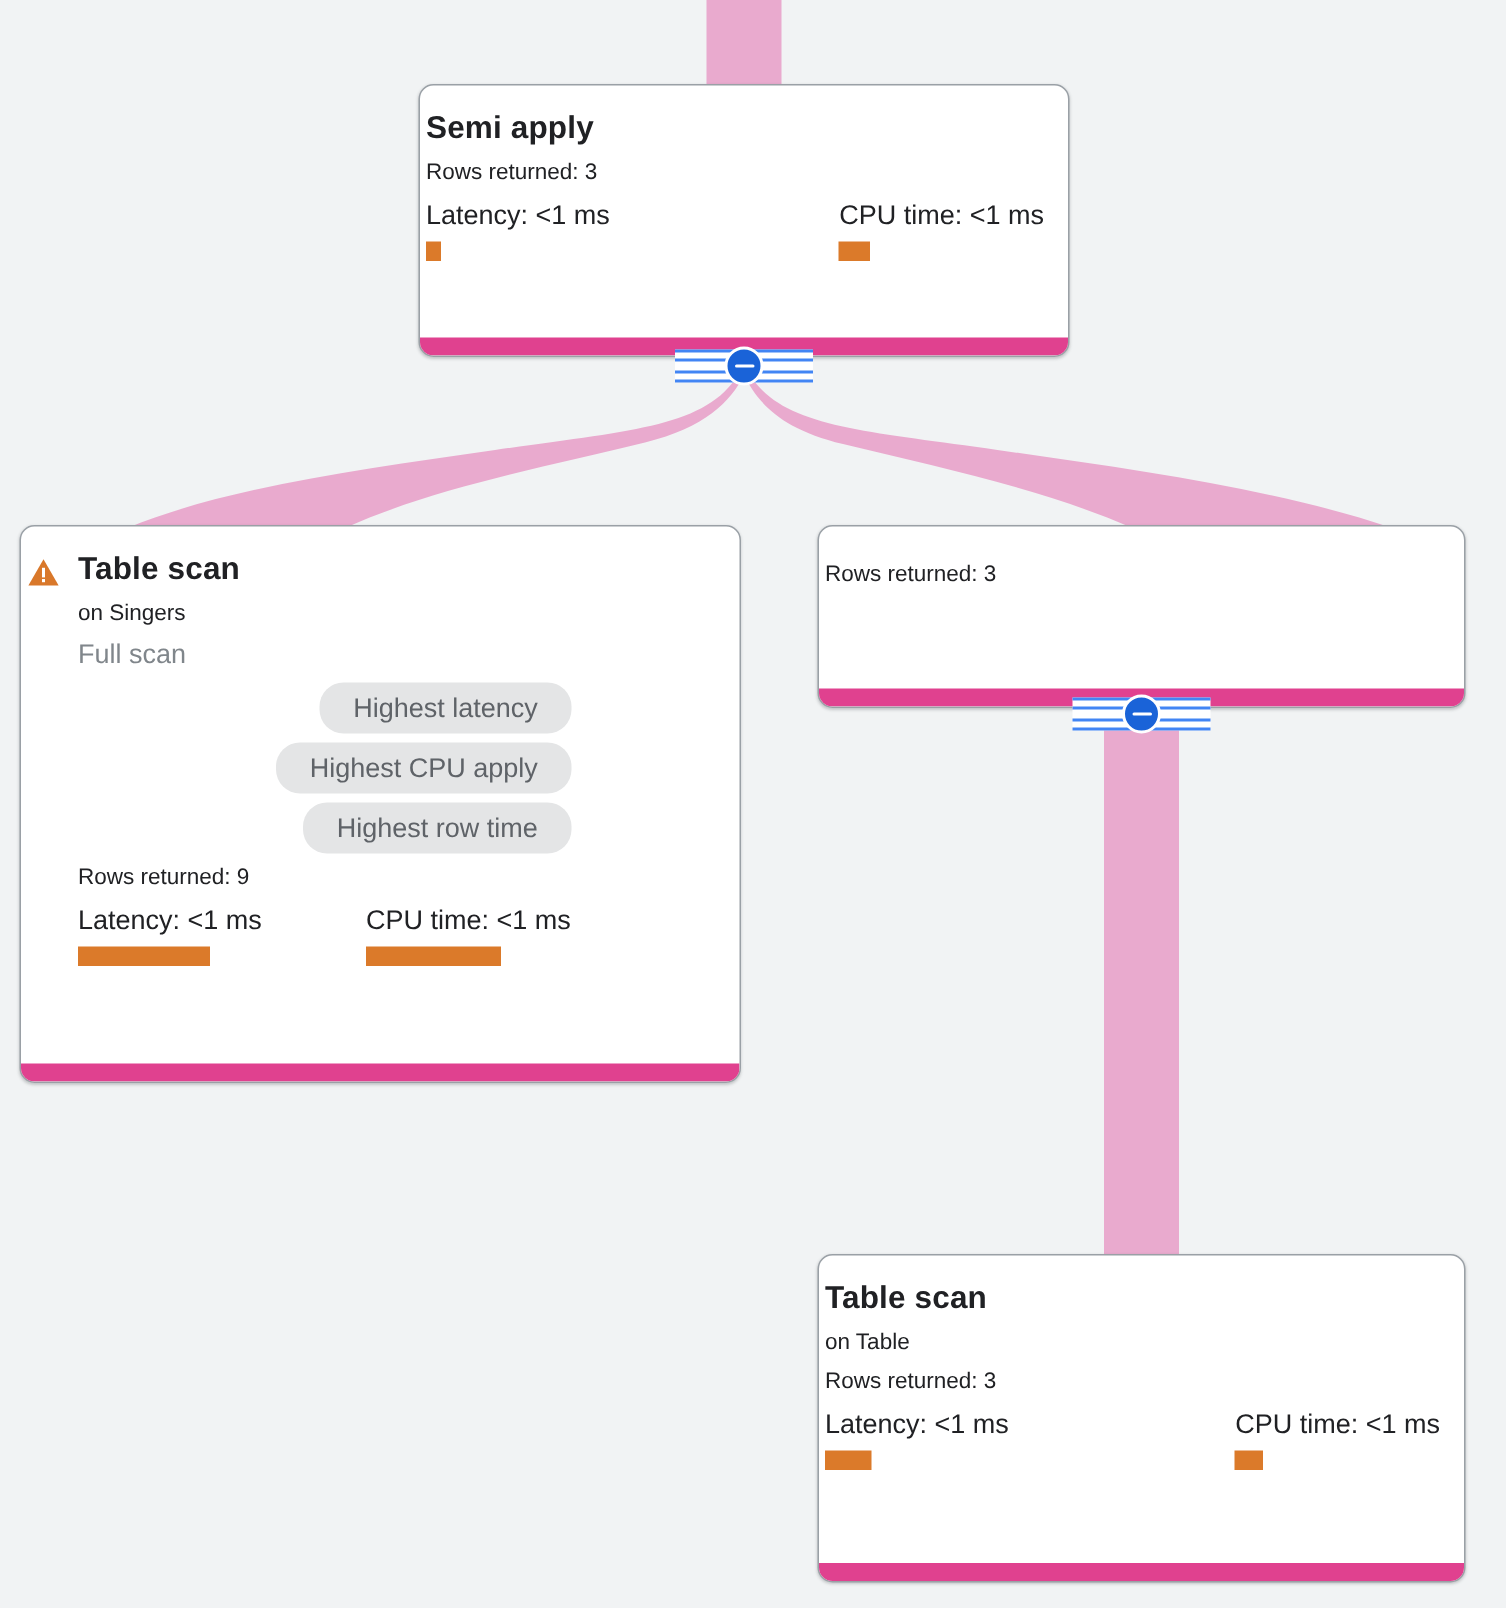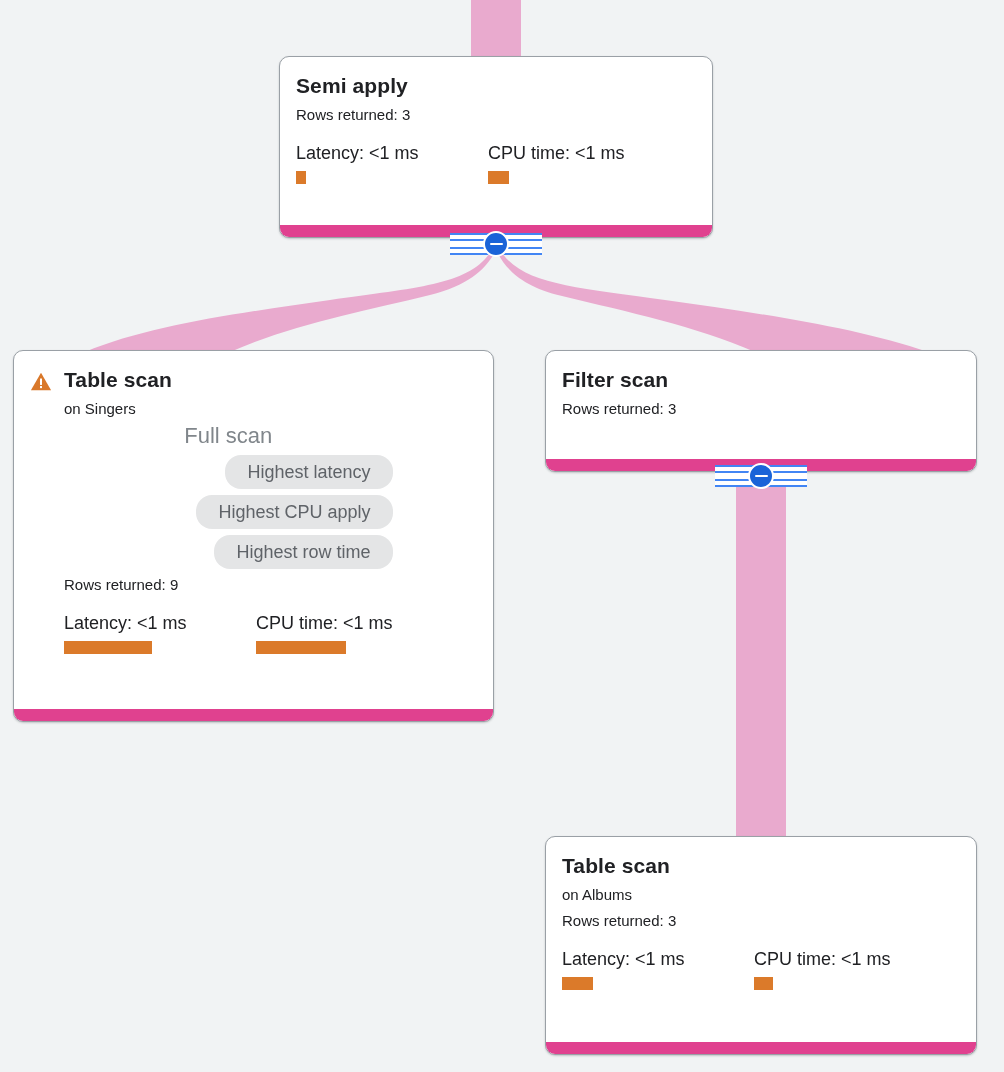--- a/index.html
+++ b/index.html
@@ -33,21 +33,21 @@
   .node {
     position: absolute;
     box-sizing: border-box;
     background: #ffffff;
     border: 1px solid #9aa0a6;
     border-radius: 10px;
     box-shadow: 0 1px 2px rgba(60,64,67,.25);
     overflow: hidden;
   }
   .node-body {
-    padding: 16px 16px 14px 16px;
+    padding: 16px 16px 14px 4px;
   }
   .node-accent {
     position: absolute;
     left: 0;
     right: 0;
     bottom: 0;
     height: 12px;
     background: #e0418f;
   }
 
@@ -70,25 +70,24 @@
     letter-spacing: .1px;
   }
   .node-sub,
   .node-rows {
     font-size: 15px;
     line-height: 26px;
     color: #202124;
     margin-top: 3px;
   }
   .node-scantype {
-    font-size: 22px;
+    font-size: 18px;
     line-height: 26px;
     color: #80868b;
     margin-top: 1px;
-    text-align: center;
   }
 
   
   .chips {
     margin: 6px 0 2px 0;
     display: flex;
     flex-direction: column;
     align-items: flex-end;
     gap: 6px;
   }
@@ -97,21 +96,22 @@
     color: #5f6368;
     font-size: 18px;
     line-height: 22px;
     border-radius: 16px;
     padding: 6px 22px;
   }
 
   
   .metrics {
     display: flex;
-    margin-top: 14px;
+    margin-top: 4px;
+    justify-content: space-between;
   }
   .metric {
     display: flex;
     flex-direction: column;
   }
   .metric-label {
     font-size: 18px;
     line-height: 22px;
     color: #202124;
     white-space: nowrap;
@@ -260,37 +260,36 @@
             </div>
           </div>
         </div>
       </div>
     </div>
     <div class="node-accent"></div>
   </div>
 
   <div class="node" id="node-filter-scan" style="left:545px; top:350px; width:432px; height:122px;">
     <div class="node-body">
-      <div class="node-title">Filter scan</div>
       <div class="node-rows">Rows returned: 3</div>
     </div>
     <div class="node-accent"></div>
   </div>
 
   <div class="toggle" style="left:761px; top:476px;">
     <div class="rail"></div>
     <div class="knob">
       <div class="minus"></div>
     </div>
   </div>
 
   <div class="node" id="node-table-scan-albums" style="left:545px; top:836px; width:432px; height:219px;">
     <div class="node-body">
       <div class="node-title">Table scan</div>
-      <div class="node-sub">on Albums</div>
+      <div class="node-sub">on Table</div>
       <div class="node-rows" style="margin-top:0;">Rows returned: 3</div>
       <div class="metrics">
         <div class="metric" style="width:192px;">
           <div class="metric-label">Latency: &lt;1 ms</div>
           <div class="metric-bar" style="width:31px;"></div>
         </div>
         <div class="metric">
           <div class="metric-label">CPU time: &lt;1 ms</div>
           <div class="metric-bar" style="width:19px;"></div>
         </div>

